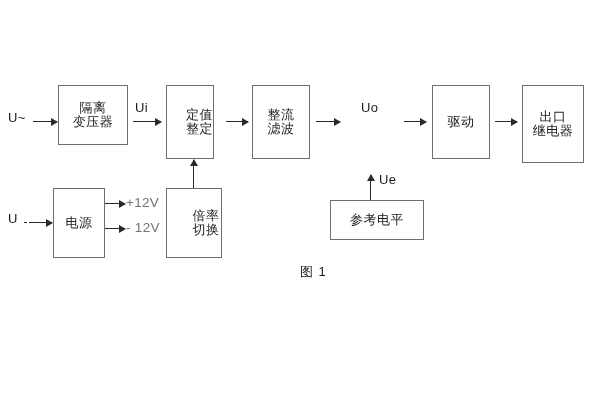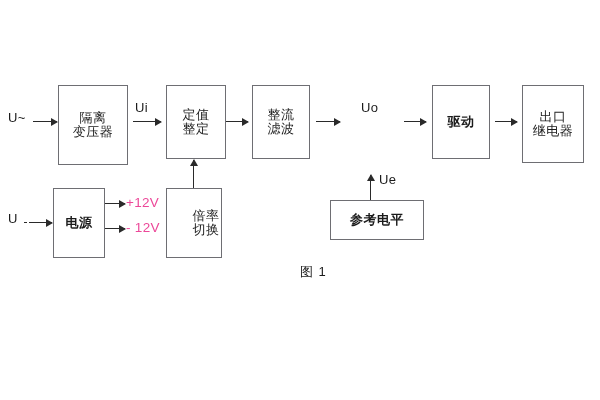--- a/index.html
+++ b/index.html
@@ -31,21 +31,21 @@
     line-height: 1.05;
   }
   .block .ln {
     display: block;
     white-space: nowrap;
     letter-spacing: 0.5px;
   }
   .block .ln + .ln {
     margin-top: 0;
   }
-  .block.single .ln { margin-top: 0; font-weight: bold; }
+  .block.single .ln { margin-top: 0; }
 
   .sig-label {
     position: absolute;
     font-size: 13px;
     color: #1b1b1b;
     white-space: nowrap;
     letter-spacing: 0.3px;
   }
 
   
@@ -89,43 +89,43 @@
   .caption {
     position: absolute;
     font-size: 13px;
     color: #1b1b1b;
     letter-spacing: 1px;
     white-space: nowrap;
   }
   .port-label {
     position: absolute;
     font-size: 13.5px;
-    color: #ec4899;
+    color: #737373;
     white-space: nowrap;
     letter-spacing: 0.3px;
   }
 </style>
 </head>
 <body>
 
 <div id="diagram-root">
 
   <div class="sig-label" style="left:8px; top:110px;">U~</div>
 
   <div class="arrow-h" style="left:33px; top:121px; width:24px;"></div>
 
-  <div class="block" style="left:58px; top:85px; width:70px; height:80px;">
+  <div class="block" style="left:58px; top:85px; width:70px; height:60px;">
     <span class="ln">隔离</span>
     <span class="ln">变压器</span>
   </div>
 
   <div class="sig-label" style="left:135px; top:100px;">Ui</div>
   <div class="arrow-h" style="left:133px; top:121px; width:28px;"></div>
 
-  <div class="block" style="left:166px; top:85px; width:60px; height:74px;">
+  <div class="block" style="left:166px; top:85px; width:48px; height:74px;align-items:flex-end;">
     <span class="ln">定值</span>
     <span class="ln">整定</span>
   </div>
 
   <div class="arrow-h" style="left:226px; top:121px; width:22px;"></div>
 
   <div class="block" style="left:252px; top:85px; width:58px; height:74px;">
     <span class="ln">整流</span>
     <span class="ln">滤波</span>
   </div>

